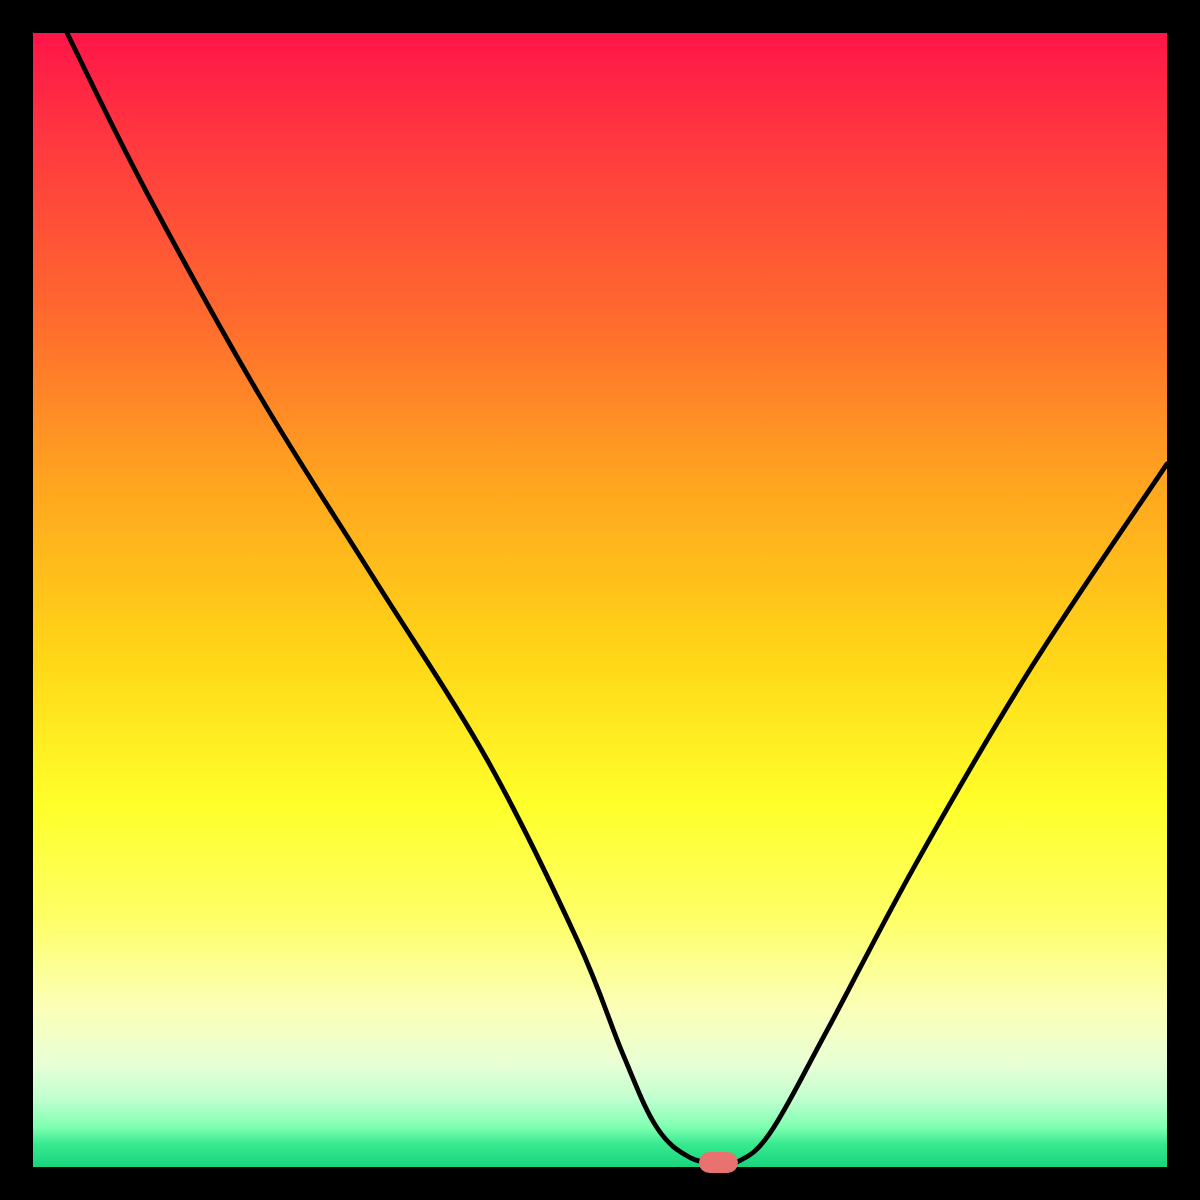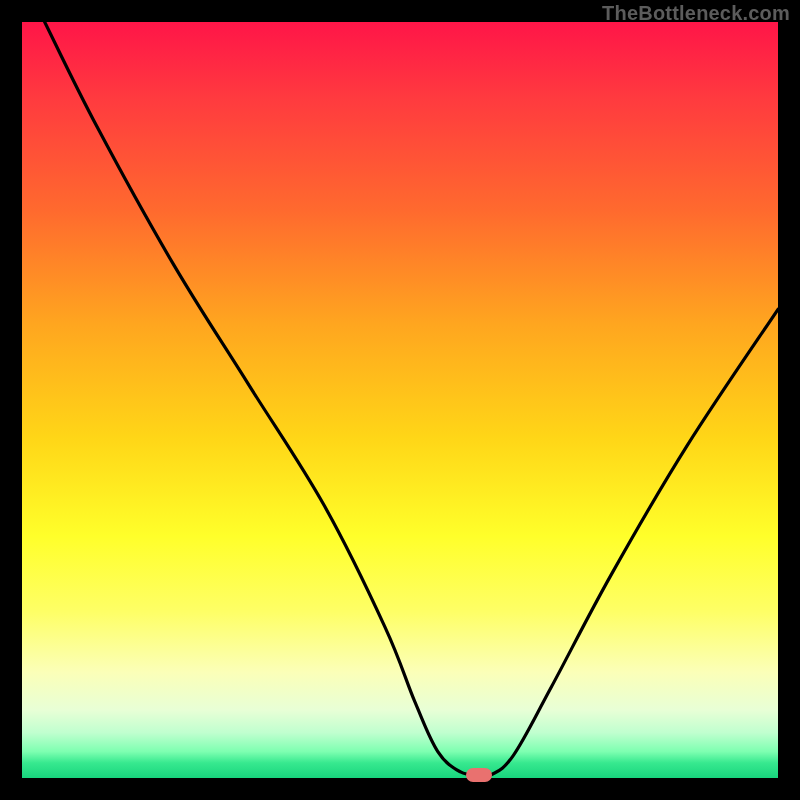--- a/index.html
+++ b/index.html
@@ -65,21 +65,20 @@
     border-radius: 8px;
     background: #e9716f;
     z-index: 4;
     transform: translate(-50%, -50%);
   }
 </style>
 </head>
 <body>
 
 <div class="frame">
-  <div class="watermark">TheBottleneck.com</div>
 
   <div class="plot-area">
     <svg class="curve" viewBox="0 0 756 756" preserveAspectRatio="none">
       <path id="curve-path" d="M 22.68 0.00 C 32.21 19.05, 52.47 62.29, 75.60 105.84 C 98.73 149.39, 123.98 195.65, 151.20 241.92 C 178.42 288.19, 199.58 319.33, 226.80 362.88 C 254.02 406.43, 277.91 440.29, 302.40 483.84 C 326.89 527.39, 346.55 569.42, 362.88 604.80 C 379.21 640.18, 383.59 657.95, 393.12 680.40 C 402.65 702.85, 407.64 717.02, 415.80 729.54 C 423.96 742.06, 431.00 745.73, 438.48 749.95 C 445.96 754.17, 451.94 752.43, 457.38 752.98 C 462.82 753.52, 462.60 756.51, 468.72 752.98 C 474.84 749.44, 480.51 749.11, 491.40 733.32 C 502.29 717.53, 511.51 697.94, 529.20 665.28 C 546.89 632.62, 565.19 595.43, 589.68 551.88 C 614.17 508.33, 635.34 470.99, 665.28 423.36 C 695.22 375.73, 739.67 311.77, 756.00 287.28" fill="none" stroke="#000" stroke-width="3.2" stroke-linejoin="round" stroke-linecap="round"></path>
     </svg>
     <div class="marker" id="marker" style="left: 457.38px; top: 752.976px; background: rgb(233, 113, 111);"></div>
   </div>
 </div>
 
 </body></html>

